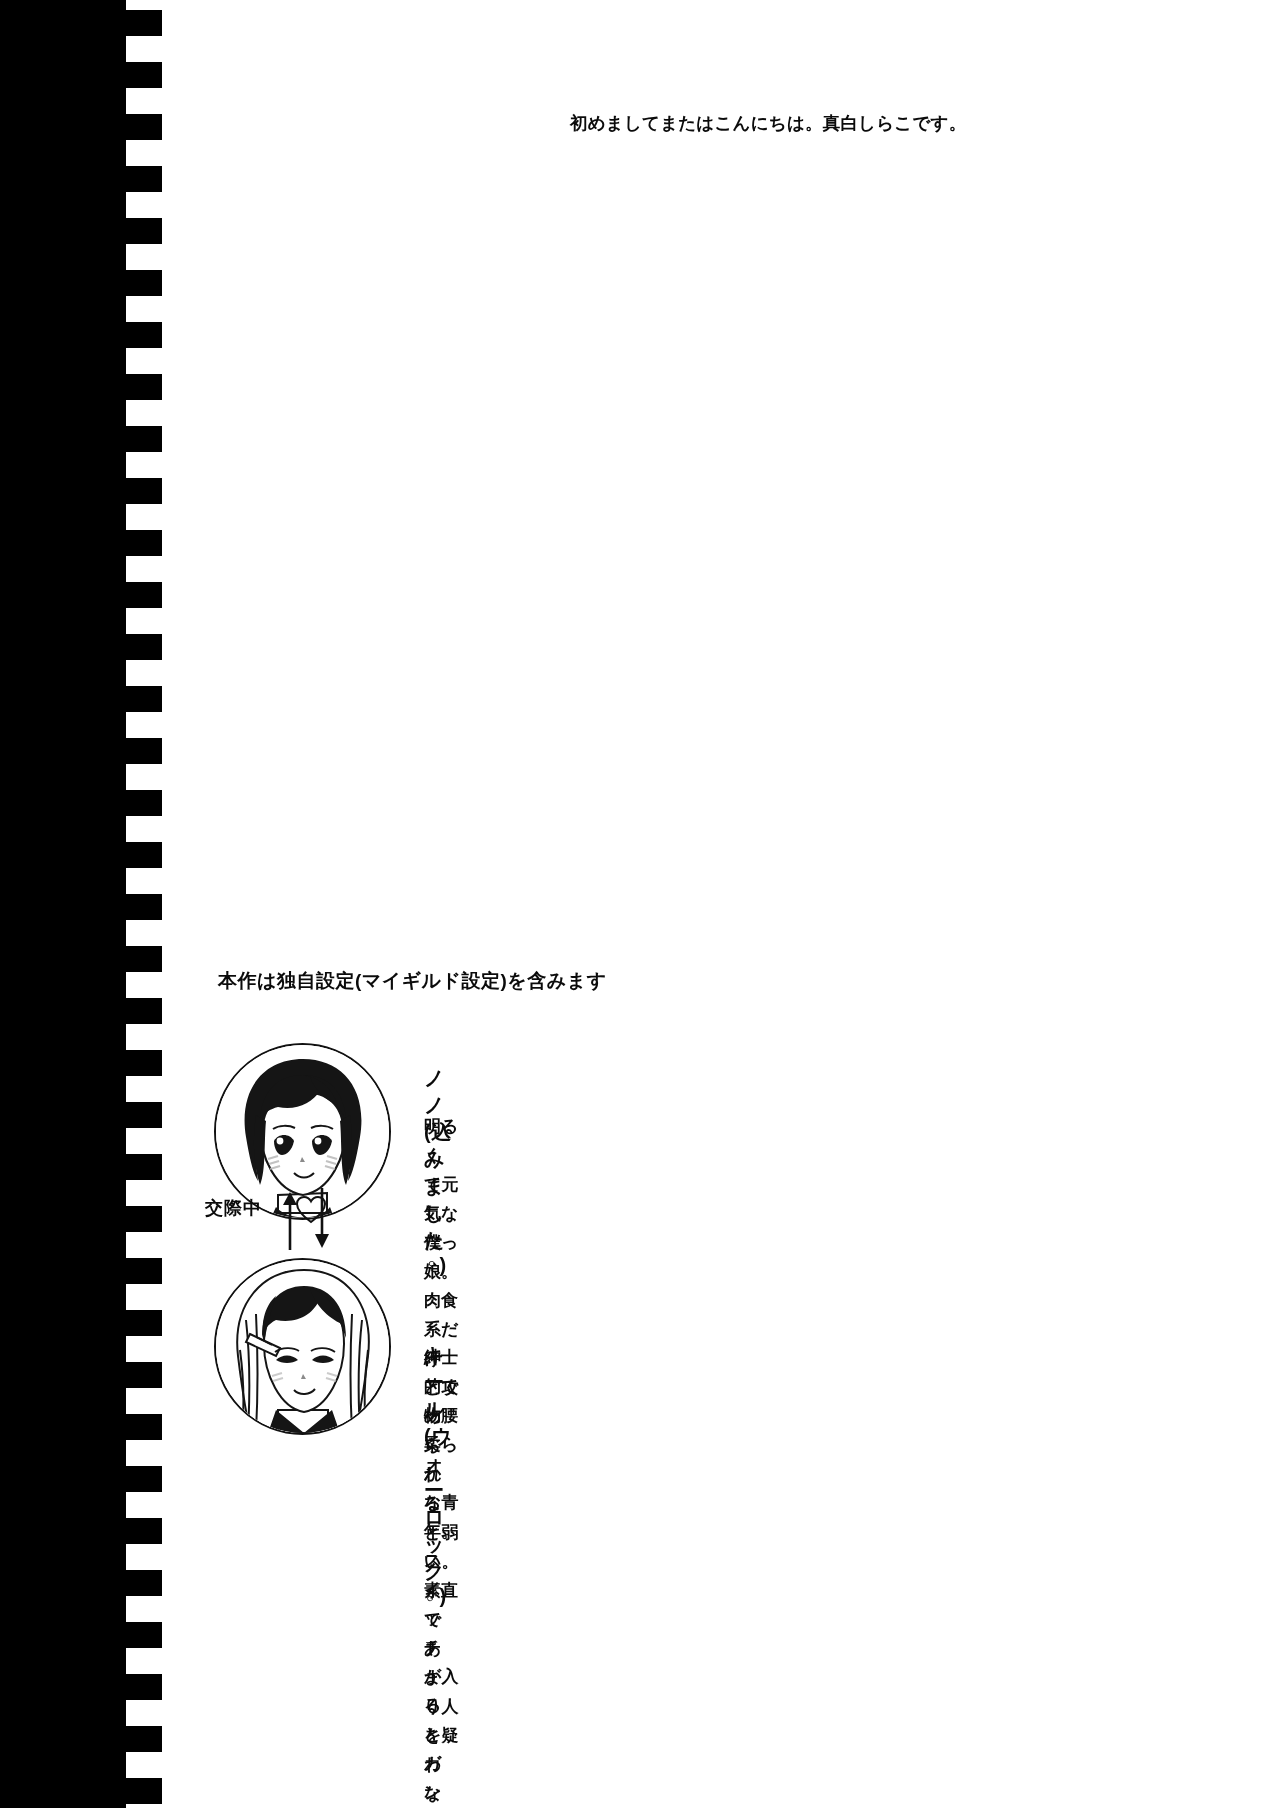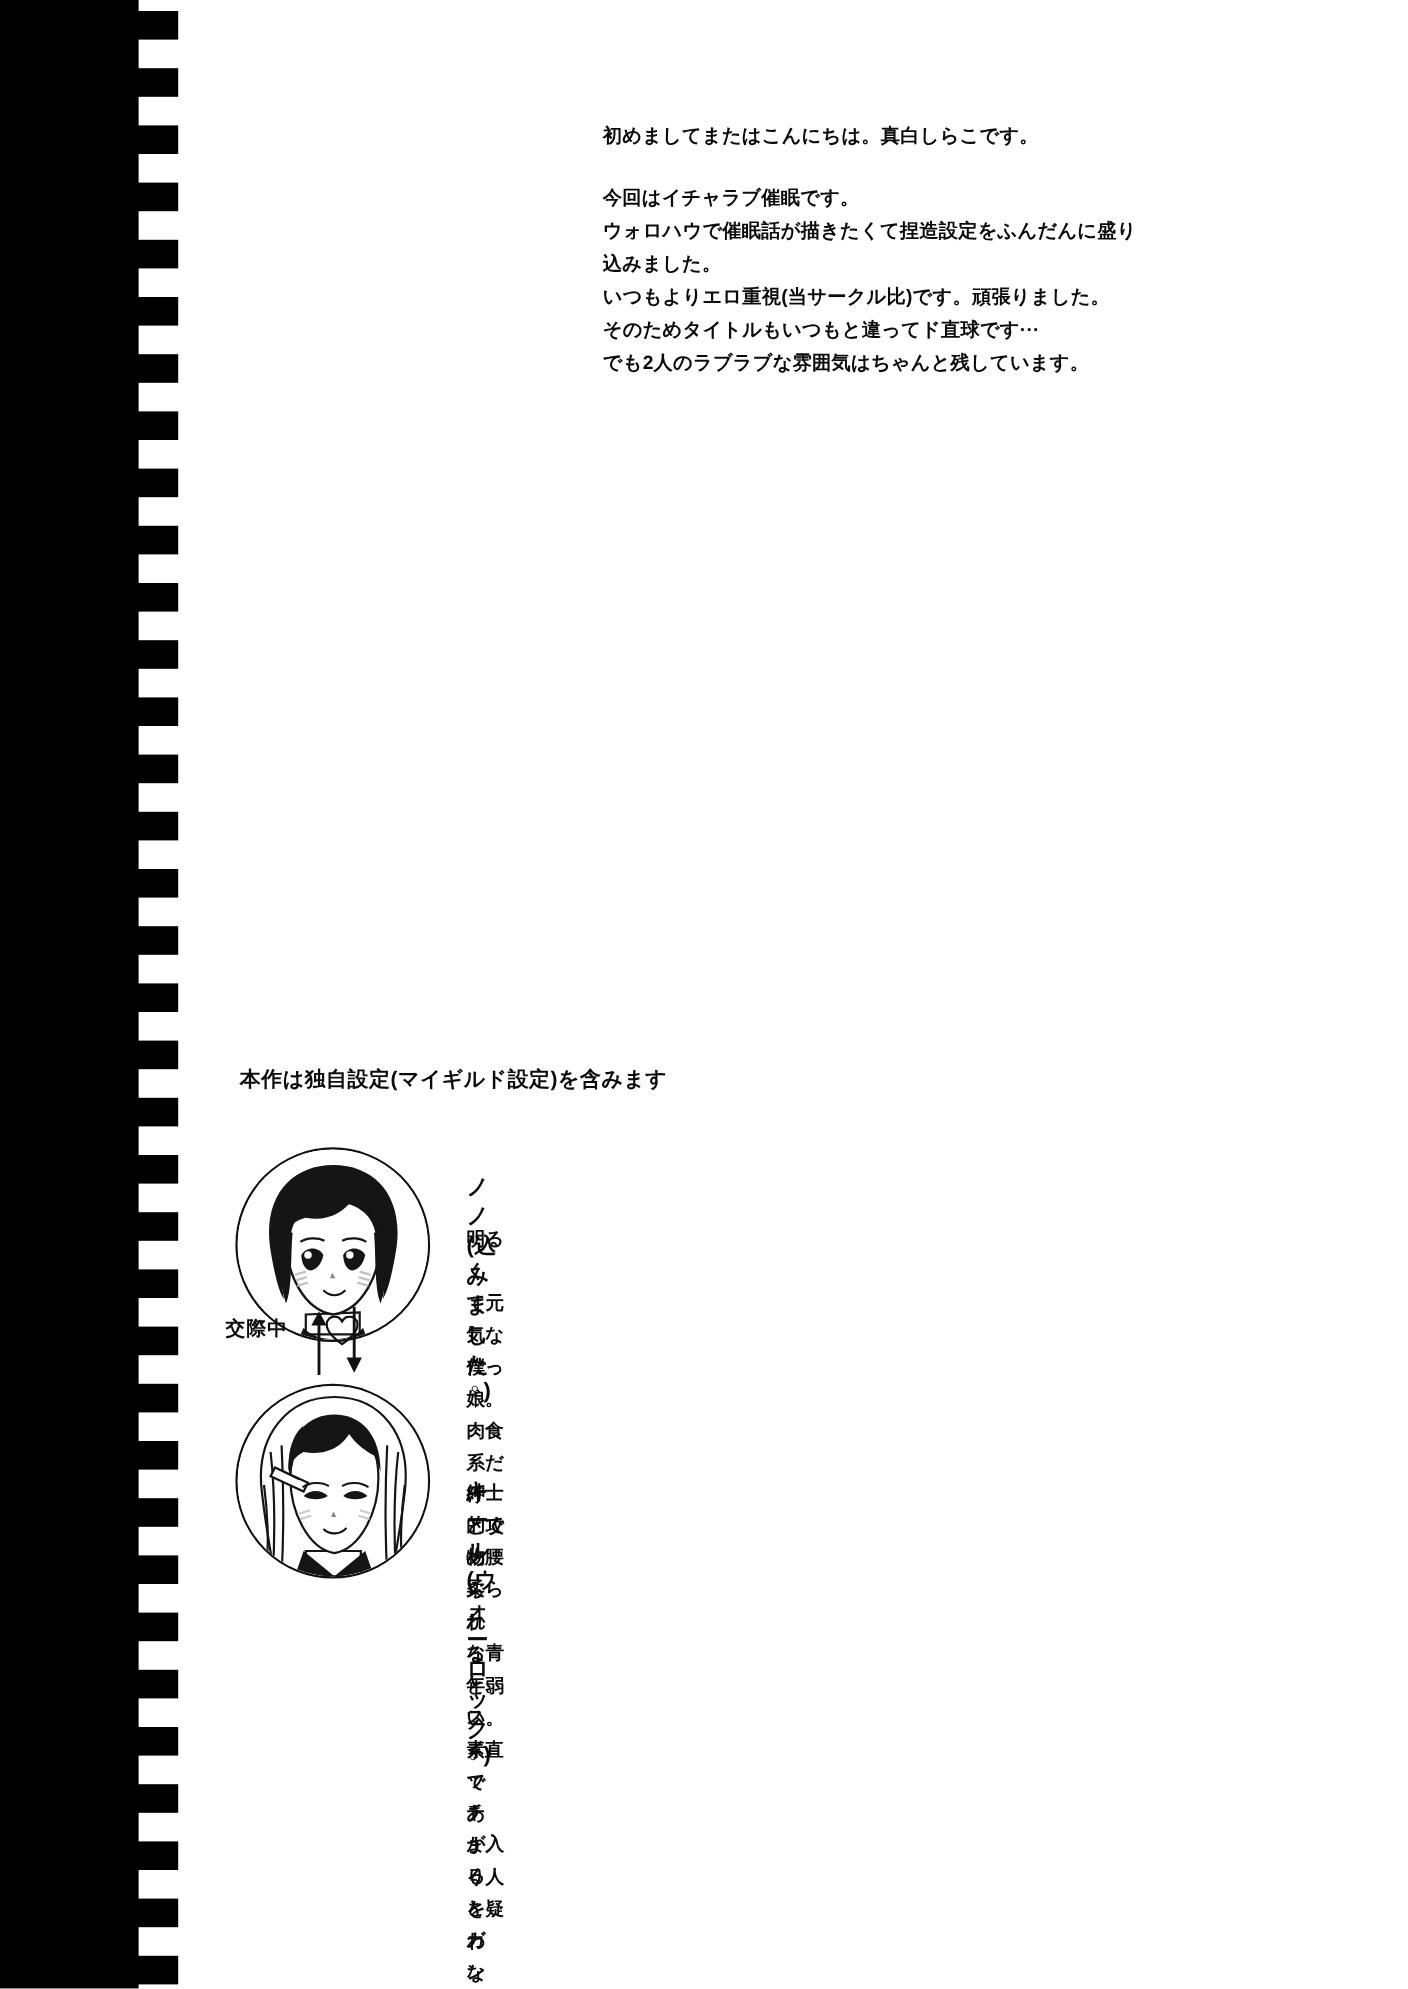--- a/index.html
+++ b/index.html
@@ -56,21 +56,21 @@
     left: 0;
     top: 0;
     width: 16px;
     height: 1808px;
     background: #000000;
   }
 
   
   .afterword {
     position: absolute;
-    left: 548px;
+    left: 570px;
     top: 108px;
     width: 540px;
     font-size: 17.5px;
     line-height: 30px;
     color: #0b0b0b;
     font-weight: bold;
     letter-spacing: 0.2px;
   }
   .afterword p {
     margin: 0 0 26px 0;
@@ -187,26 +187,20 @@
         <div class="crenel" style="top: 1570px;"></div>
         <div class="crenel" style="top: 1622px;"></div>
         <div class="crenel" style="top: 1674px;"></div>
         <div class="crenel" style="top: 1726px;"></div>
         <div class="crenel" style="top: 1778px;"></div>
       </div>
   </div>
 
   <div class="afterword">
     <p style="white-space:pre-line">初めましてまたはこんにちは。真白しらこです。</p>
-    <p style="white-space:pre-line">今回はイチャラブ催眠です。
-ウォロハウで催眠話が描きたくて捏造設定をふんだんに盛り
-込みました。
-いつもよりエロ重視(当サークル比)です。頑張りました。
-そのためタイトルもいつもと違ってド直球です···
-でも2人のラブラブな雰囲気はちゃんと残しています。</p>
   </div>
 
   <div class="chars-heading">本作は独自設定(マイギルド設定)を含みます</div>
 
   <div class="char-block">
     <div class="portrait" style="left:214px; top:1043px; width:173px; height:173px;">
       <svg width="173" height="173" viewBox="0 0 173 173">
         <rect x="0" y="0" width="173" height="173" fill="#ffffff"></rect>
 
         <path d="M62 150 L62 168 L111 168 L111 148 Z" fill="#ffffff" stroke="#151515" stroke-width="2"></path>

